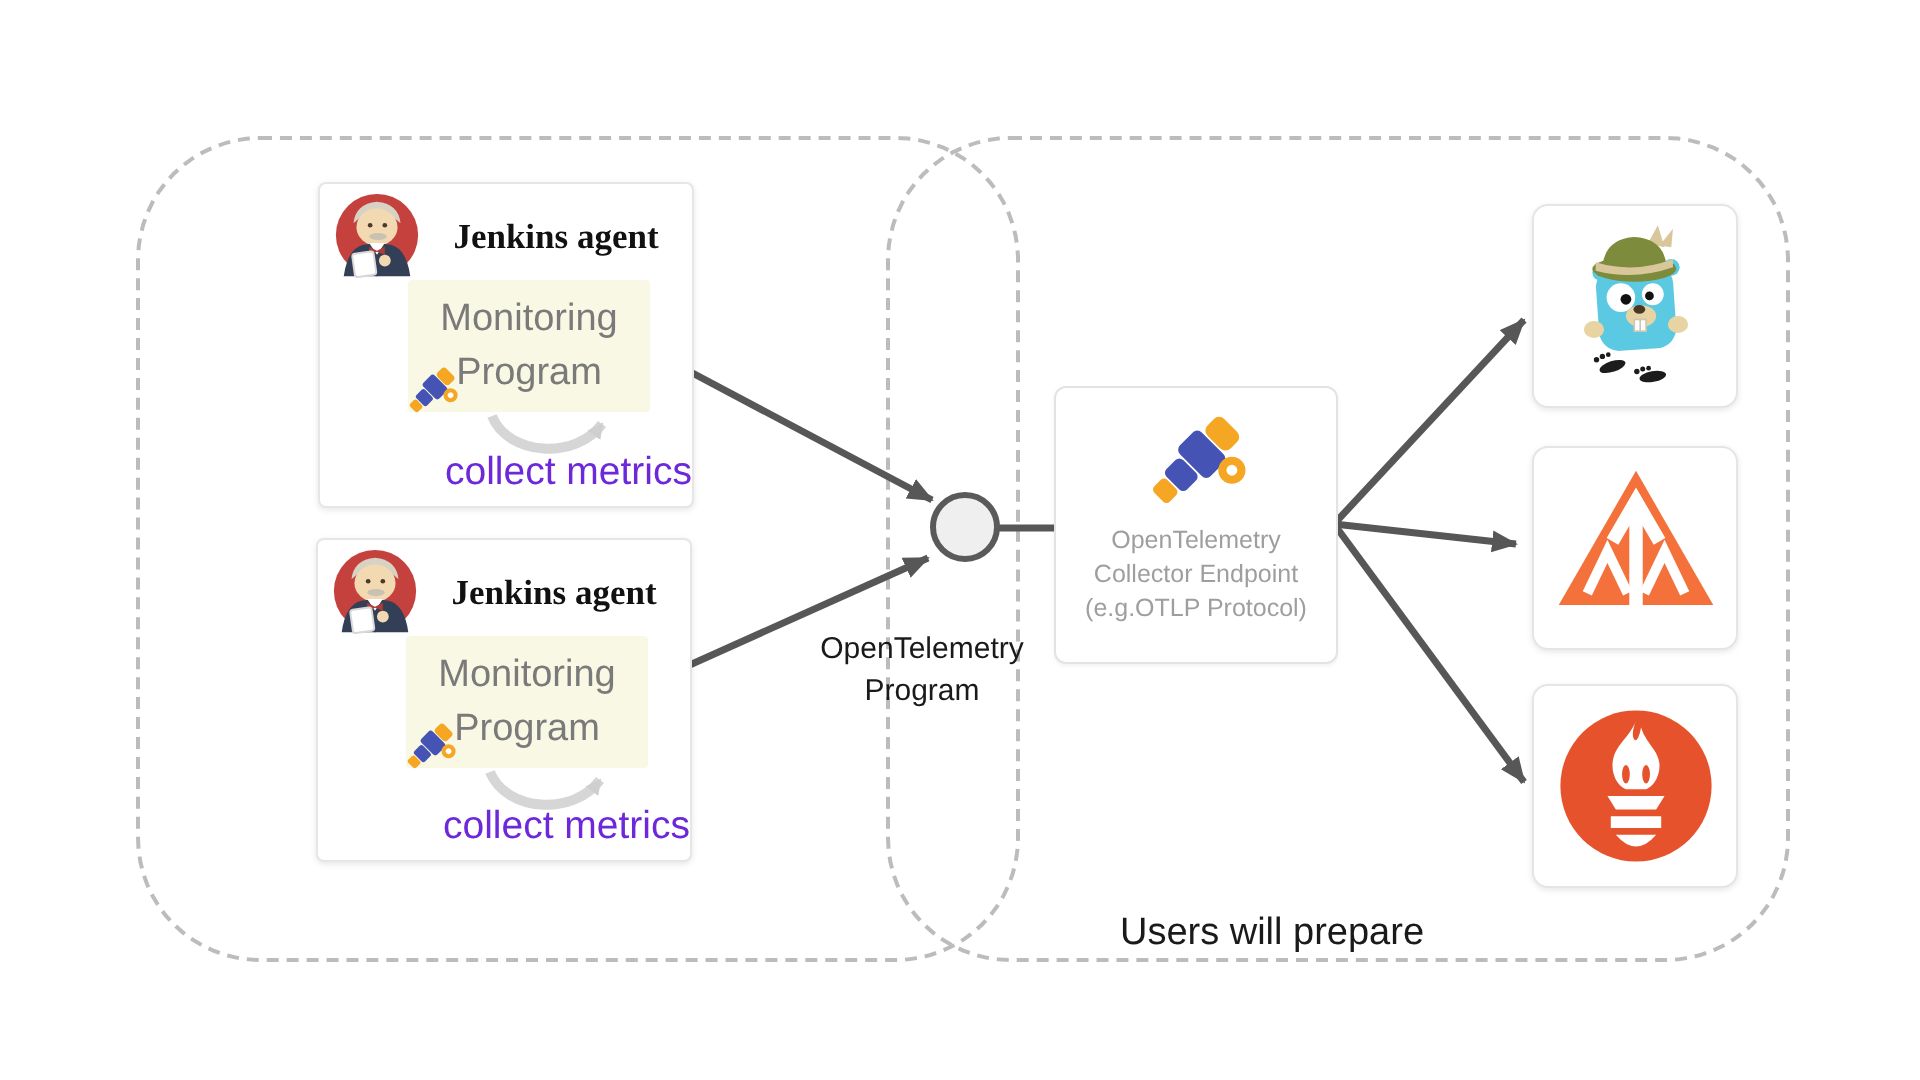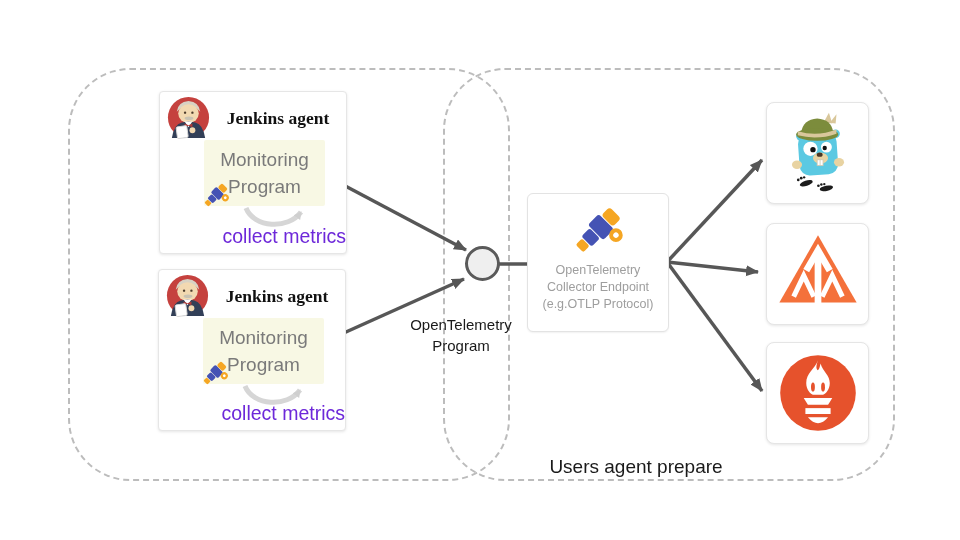--- a/index.html
+++ b/index.html
@@ -245,15 +245,15 @@
       <circle cx="50" cy="50" r="45" fill="#e6522c"></circle>
       <path d="M50,11 C46,22 36,26 36,38 C36,46 41,51 44,52 L56,52 C59,51 64,46 64,38 C64,29 56,25 53,15 C52,21 50,25 48.5,21.5 C47.5,19 48.5,15 50,11 Z" fill="#ffffff"></path>
       <ellipse cx="44" cy="43" rx="2.3" ry="5.5" fill="#e6522c"></ellipse>
       <ellipse cx="56" cy="43" rx="2.3" ry="5.5" fill="#e6522c"></ellipse>
       <polygon points="33,56 67,56 62,64 38,64" fill="#ffffff"></polygon>
       <rect x="35" y="68" width="30" height="7" fill="#ffffff"></rect>
       <path d="M38,79 Q50,93 62,79 Z" fill="#ffffff"></path>
     </svg>
   </div>
 
-  <div class="group-label" id="label-users">Users agent prepare</div>
+  <div class="group-label" id="label-users">Users will prepare</div>
 
 </div>
 
 </body></html>

